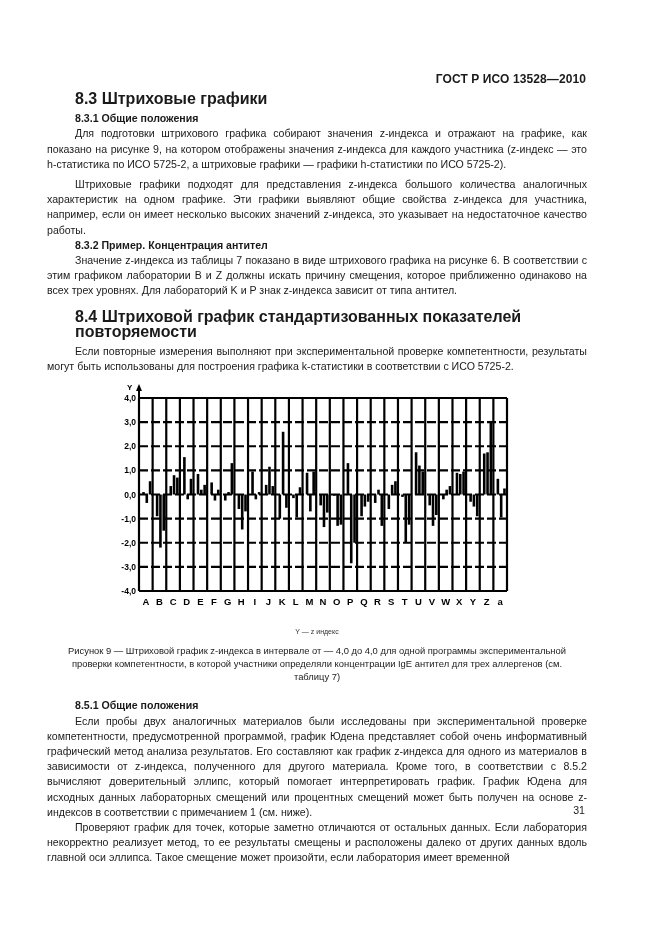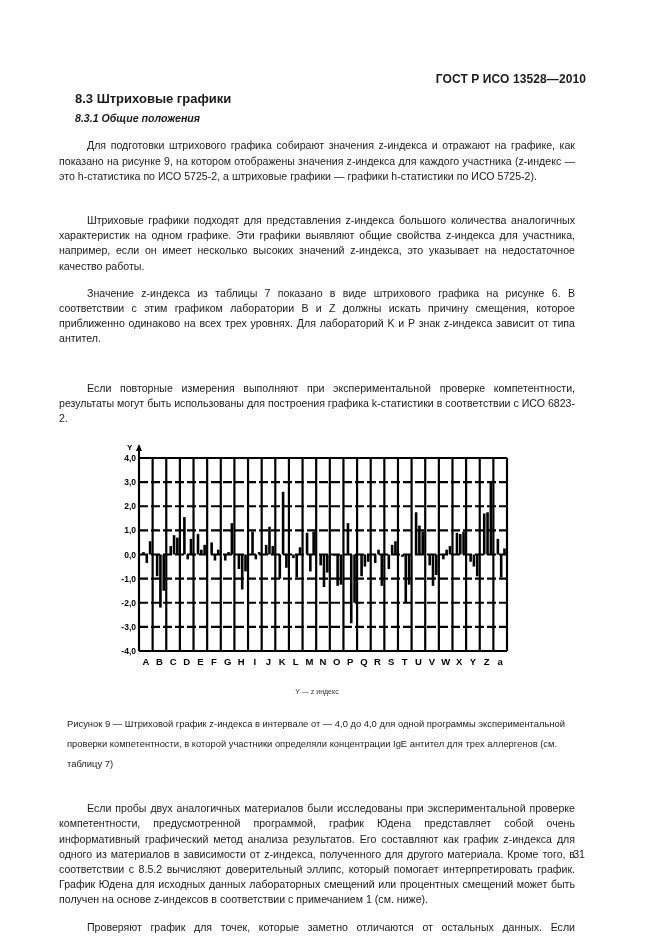--- a/index.html
+++ b/index.html
@@ -1,48 +1,50 @@
 <!DOCTYPE html>
 <html><head>
 <meta charset="utf-8">
 <style>
   html, body { margin: 0; padding: 0; background: #ffffff; }
   body { width: 661px; height: 936px; position: relative; overflow: hidden;
          font-family: "Liberation Sans", "DejaVu Sans", sans-serif; color: #1a1a1a; }
   .page-header { position: absolute; top: 72px; right: 75px; font-weight: bold; font-size: 12px; letter-spacing: 0.1px; }
   .content { position: absolute; left: 47px; width: 540px; top: 91px; font-size: 10.6px; line-height: 15.2px; }
-  .h2 { font-weight: bold; font-size: 13px; padding-left: 28px; margin: 0 0 5px 0; }
-  .h3 { font-weight: bold; font-size: 10.6px; padding-left: 28px; margin: 0; font-style: italic; }
-  .p { text-align: justify; text-indent: 28px; margin: 12px; }
+  .h2 { font-weight: bold; font-size: 16px; padding-left: 28px; margin: 0 0 5px 0; }
+  .h3 { font-weight: bold; font-size: 10.6px; padding-left: 28px; margin: 0; }
+  .p { text-align: justify; text-indent: 28px; margin: 0; }
   .gap-s { height: 5px; }
   .gap-m { height: 10px; }
   .figure { position: relative; height: 262px; margin-top: 4px; }
   .figure svg { position: absolute; left: 62px; top: 0; }
   .fig-legend { position: absolute; top: 246px; left: 0; width: 540px; text-align: center; font-size: 7px; color: #333; }
-  .caption { text-align: left; font-size: 9.4px; line-height: 20px; margin: 14px 20px 0 20px; }
-  .page-number { position: absolute; top: 848px; right: 76px; font-size: 10.6px; }
+  .caption { text-align: center; font-size: 9.4px; line-height: 13px; margin: 4px 20px 0 20px; }
+  .page-number { position: absolute; top: 804px; right: 76px; font-size: 10.6px; }
 </style>
 </head>
 <body>
 
 <div class="page-header">ГОСТ Р ИСО 13528—2010</div>
 
 <div class="content">
 
   <div class="h2">8.3  Штриховые графики</div>
 
   <div class="h3">8.3.1  Общие положения</div>
   <p class="p">Для подготовки штрихового графика собирают значения z-индекса и отражают на графике, как показано на рисунке 9, на котором отображены значения z-индекса для каждого участника (z-индекс — это h-статистика по ИСО 5725-2, а штриховые графики — графики h-статистики по ИСО 5725-2).</p>
   <div class="gap-s"></div>
   <p class="p">Штриховые графики подходят для представления z-индекса большого количества аналогичных характеристик на одном графике. Эти графики выявляют общие свойства z-индекса для участника, например, если он имеет несколько высоких значений z-индекса, это указывает на недостаточное качество работы.</p>
 
+  <div class="h3">8.3.2  Пример. Концентрация антител</div>
   <p class="p">Значение z-индекса из таблицы 7 показано в виде штрихового графика на рисунке 6. В соответствии с этим графиком лаборатории B и Z должны искать причину смещения, которое приближенно одинаково на всех трех уровнях. Для лабораторий K и P знак z-индекса зависит от типа антител.</p>
   <div class="gap-m"></div>
 
-  <p class="p">Если повторные измерения выполняют при экспериментальной проверке компетентности, результаты могут быть использованы для построения графика k-статистики в соответствии с ИСО 6823-2.</p>
+  <div class="h2">8.4  Штриховой график стандартизованных показателей повторяемости</div>
+  <p class="p">Если повторные измерения выполняют при экспериментальной проверке компетентности, результаты могут быть использованы для построения графика k-статистики в соответствии с ИСО 5725-2.</p>
 
   <div class="figure">
     <svg id="chart" width="420" height="250" xmlns="http://www.w3.org/2000/svg">
         <text x="27" y="23" text-anchor="end" font-size="8.5" font-weight="bold" font-family="Liberation Sans, sans-serif">4,0</text>
         <line x1="30" x2="398" y1="44.125" y2="44.125" stroke="#000" stroke-width="2.2" stroke-dasharray="9,3"></line>
         <text x="27" y="47.125" text-anchor="end" font-size="8.5" font-weight="bold" font-family="Liberation Sans, sans-serif">3,0</text>
         <line x1="30" x2="398" y1="68.25" y2="68.25" stroke="#000" stroke-width="2.2" stroke-dasharray="9,3"></line>
         <text x="27" y="71.25" text-anchor="end" font-size="8.5" font-weight="bold" font-family="Liberation Sans, sans-serif">2,0</text>
         <line x1="30" x2="398" y1="92.375" y2="92.375" stroke="#000" stroke-width="2.2" stroke-dasharray="9,3"></line>
         <text x="27" y="95.375" text-anchor="end" font-size="8.5" font-weight="bold" font-family="Liberation Sans, sans-serif">1,0</text>
@@ -197,17 +199,18 @@
         <text x="377.5555555555556" y="227" text-anchor="middle" font-size="9.5" font-weight="bold" font-family="Liberation Sans, sans-serif">Z</text>
         <text x="391.1851851851852" y="227" text-anchor="middle" font-size="9.5" font-weight="bold" font-family="Liberation Sans, sans-serif">a</text>
       </svg>
     <div class="fig-legend">Y — z индекс</div>
   </div>
 
   <p class="caption">Рисунок 9 — Штриховой график z-индекса в интервале от — 4,0 до 4,0 для одной программы экспериментальной проверки компетентности, в которой участники определяли концентрации IgE антител для трех аллергенов (см. таблицу 7)</p>
   <div class="gap-m"></div>
   <div class="gap-s"></div>
 
+  <div class="h3">8.5.1  Общие положения</div>
   <p class="p">Если пробы двух аналогичных материалов были исследованы при экспериментальной проверке компетентности, предусмотренной программой, график Юдена представляет собой очень информативный графический метод анализа результатов. Его составляют как график z-индекса для одного из материалов в зависимости от z-индекса, полученного для другого материала. Кроме того, в соответствии с 8.5.2 вычисляют доверительный эллипс, который помогает интерпретировать график. График Юдена для исходных данных лабораторных смещений или процентных смещений может быть получен на основе z-индексов в соответствии с примечанием 1 (см. ниже).</p>
   <p class="p">Проверяют график для точек, которые заметно отличаются от остальных данных. Если лаборатория некорректно реализует метод, то ее результаты смещены и расположены далеко от других данных вдоль главной оси эллипса. Такое смещение может произойти, если лаборатория имеет временной</p>
 </div>
 
 <div class="page-number">31</div>
 
 </body></html>

